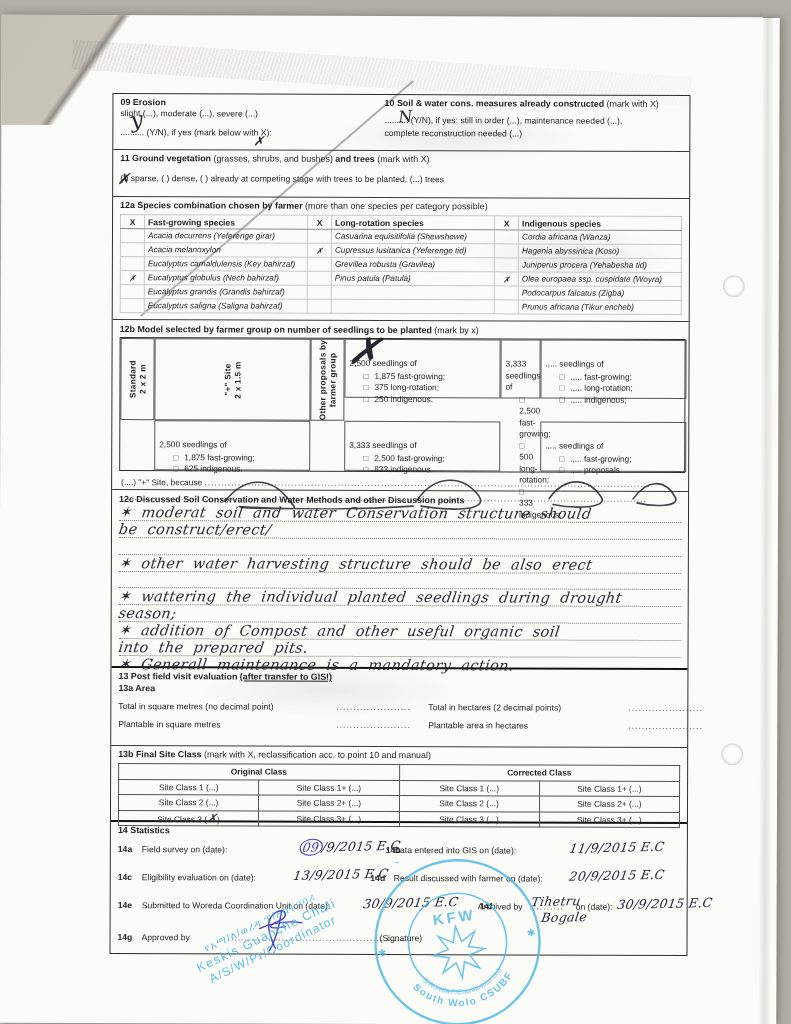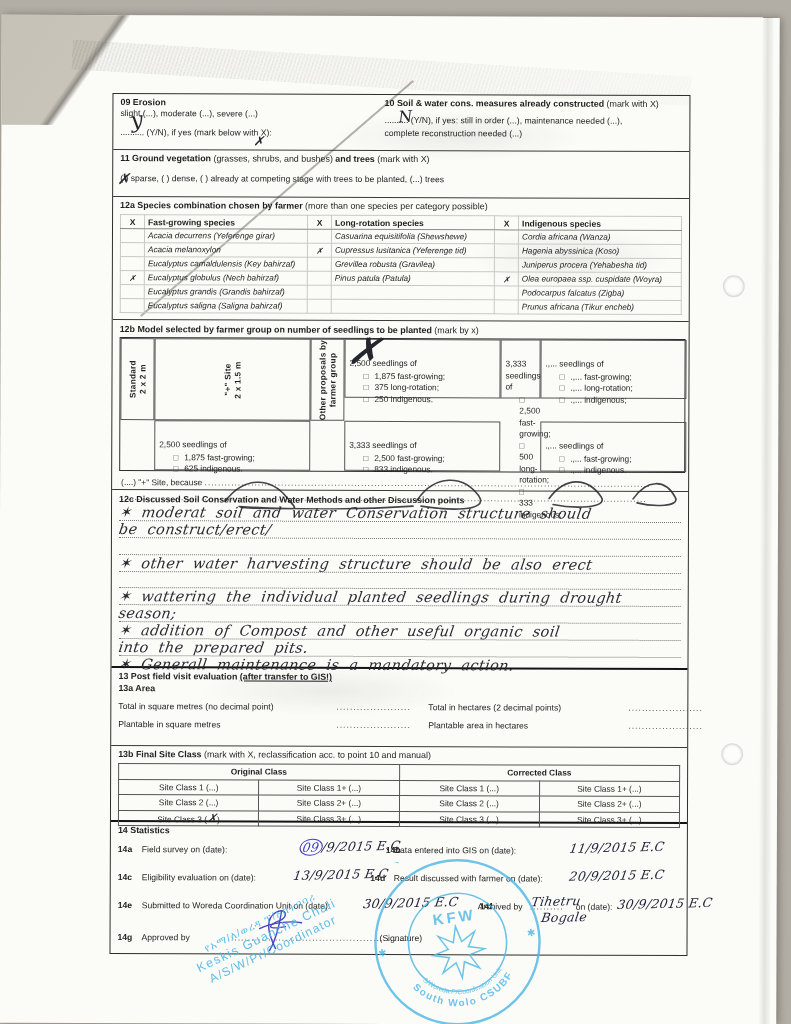--- a/index.html
+++ b/index.html
@@ -274,21 +274,21 @@
           <div class="mitem"><span class="cb">□</span><span>625 indigenous.</span></div>
         </div>
         <div class="mcell mrow2" style="grid-column:4;">
           <div class="mhead">3,333 seedlings of</div>
           <div class="mitem"><span class="cb">□</span><span>2,500 fast-growing;</span></div>
           <div class="mitem"><span class="cb">□</span><span>833 indigenous.</span></div>
         </div>
         <div class="mcell mrow2" style="grid-column:6;">
           <div class="mhead">.,... seedlings of</div>
           <div class="mitem"><span class="cb">□</span><span>.,... fast-growing;</span></div>
-          <div class="mitem"><span class="cb">□</span><span>.,... indigenous.</span></div>
+          <div class="mitem"><span class="cb">□</span><span>.,... proposals.</span></div>
         </div>
       </div>
       <div class="because">
         <span>(....) "+" Site, because</span> <span class="dotfill">......................................................................................................................................</span>
         <span class="dotfill">..............................................................................................................................................................</span>
         <svg width="562" height="34" style="position:absolute;left:0;top:0;">
           <g fill="none" stroke="#23232a" stroke-width="1.6" opacity=".85" stroke-linecap="round">
             <path d="M104,26 C122,2 148,0 166,22 C174,34 190,36 120,32"></path>
             <path d="M296,24 C314,-2 342,-2 358,20 C368,36 326,34 300,30"></path>
             <path d="M428,22 C444,0 466,0 480,20 C488,32 452,32 432,28"></path>

